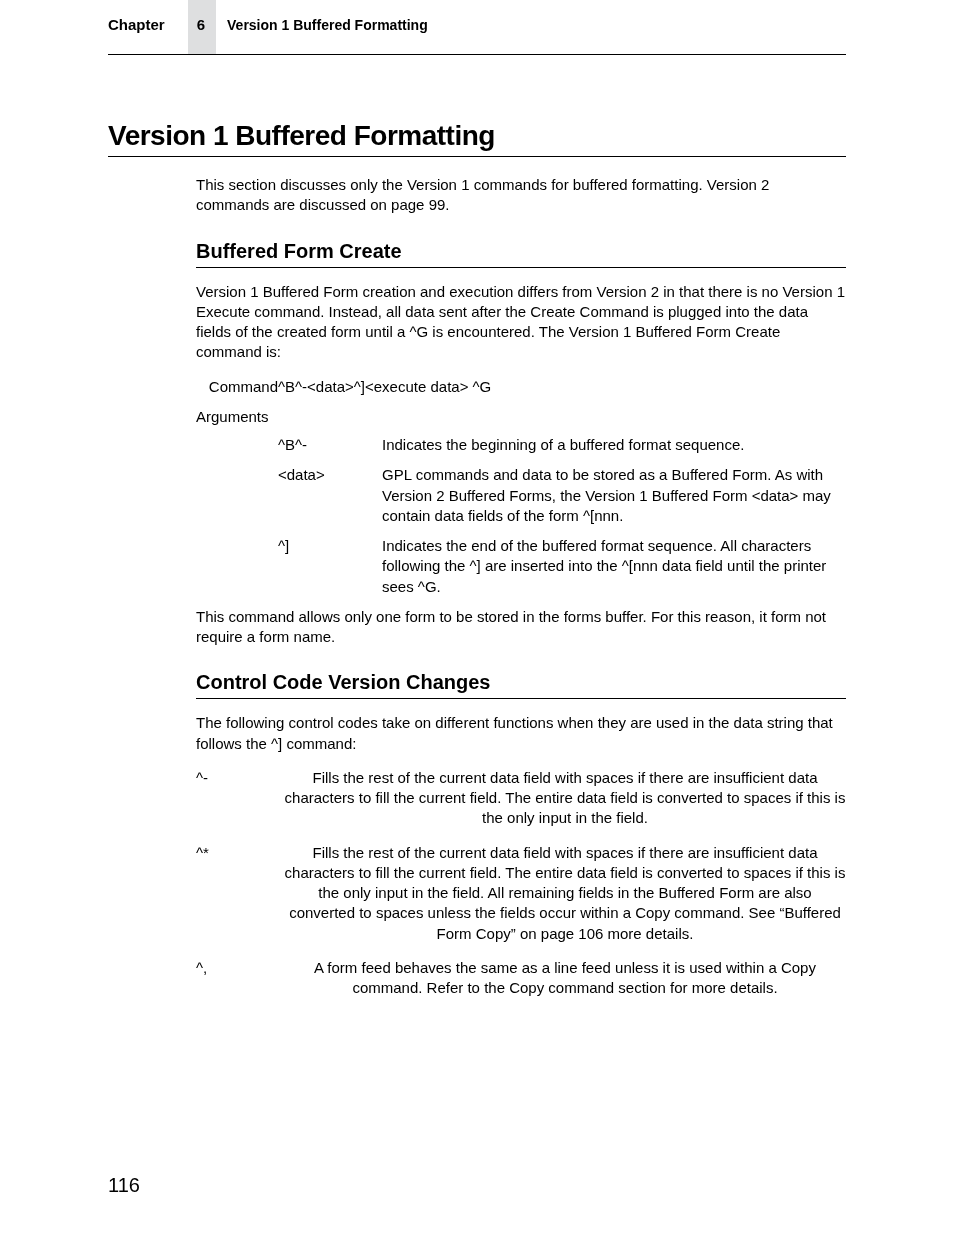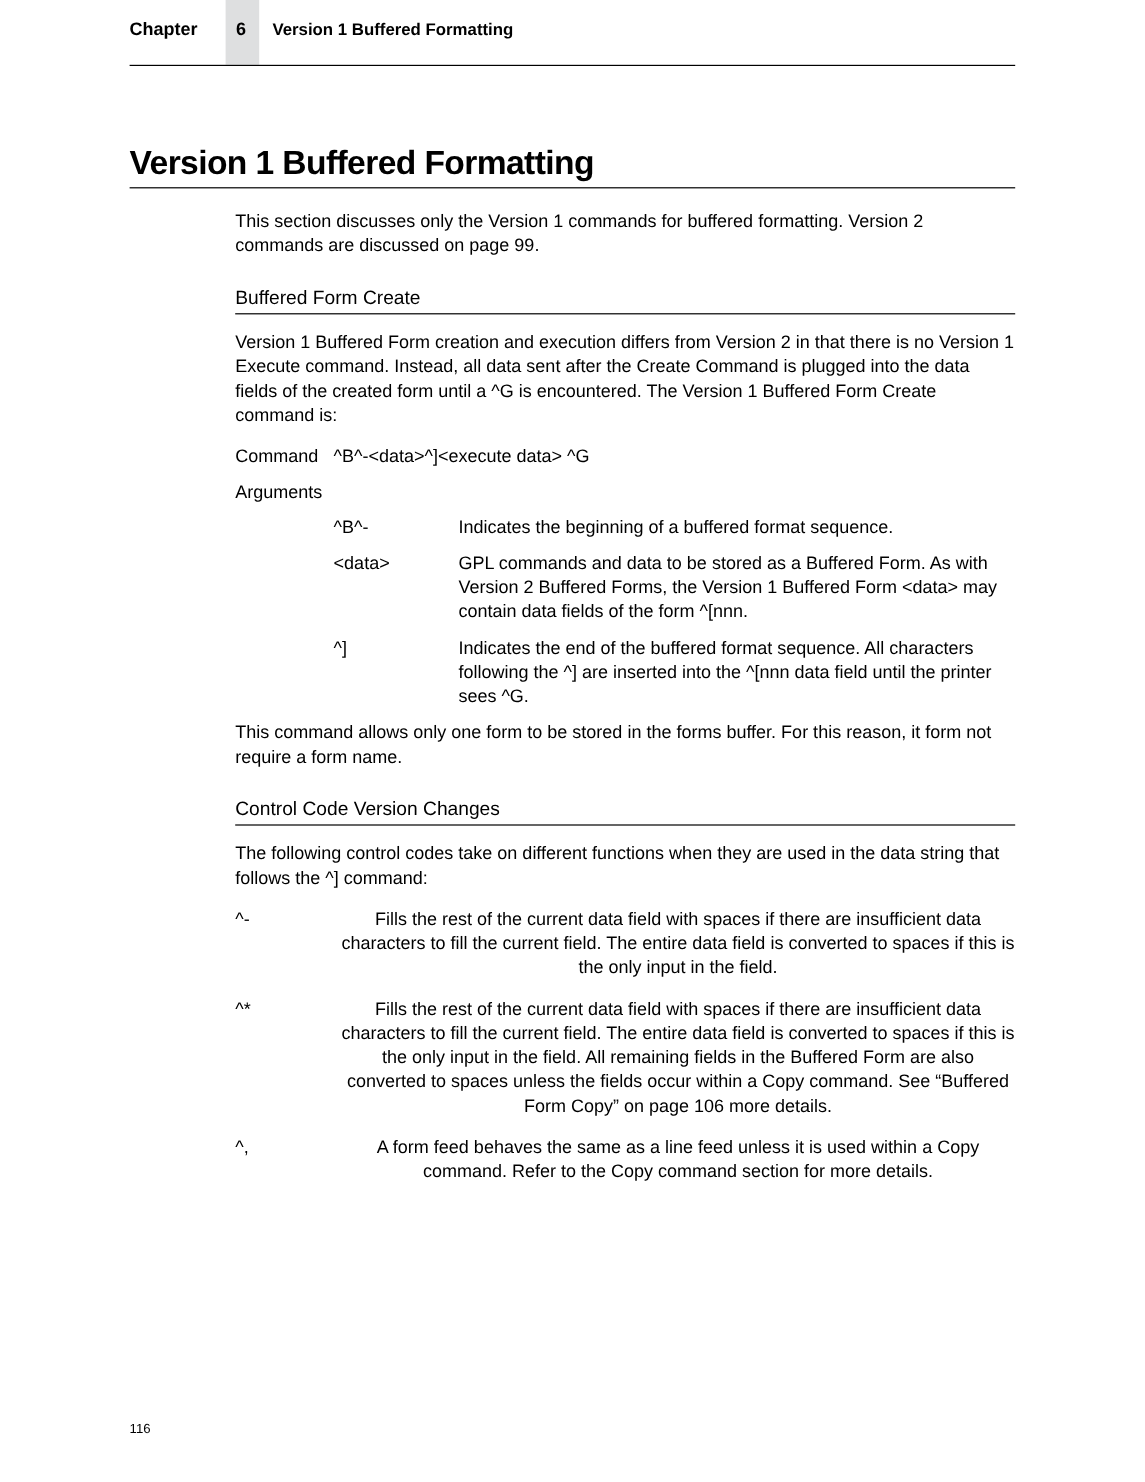--- a/index.html
+++ b/index.html
@@ -60,31 +60,32 @@
     border-top: 1.5px solid #000;
     margin-bottom: 18px;
   }
   .body-col {
     margin-left: 88px;
     font-size: 15px;
     line-height: 1.35;
   }
   p { margin: 0 0 14px 0; }
   h2.sub-title {
-    font-size: 16px;
-    font-weight: 400;
+    font-size: 20px;
+    font-weight: 700;
     margin: 22px 0 2px 0;
   }
   .rule-h2 {
     border-top: 1px solid #000;
     margin-bottom: 14px;
   }
   .cmd-row {
     display: flex;
     margin-bottom: 10px;
+    text-align: right;
   }
   .cmd-label {
     width: 82px;
     flex-shrink: 0;
   }
   .args-label {
     margin-bottom: 8px;
   }
   .arg-list {
     margin-left: 82px;
@@ -111,21 +112,21 @@
     flex-shrink: 0;
   }
   .cc-desc {
     flex: 1;
     text-align: center;
   }
   .page-num {
     position: absolute;
     left: 108px;
     bottom: 38px;
-    font-size: 11px;
+    font-size: 20px;
   }
 </style>
 </head>
 <body>
 
 <div class="tab-bg"></div>
 
 <div class="header">
   <div class="header-inner">
     <span class="chapter-word">Chapter</span>

